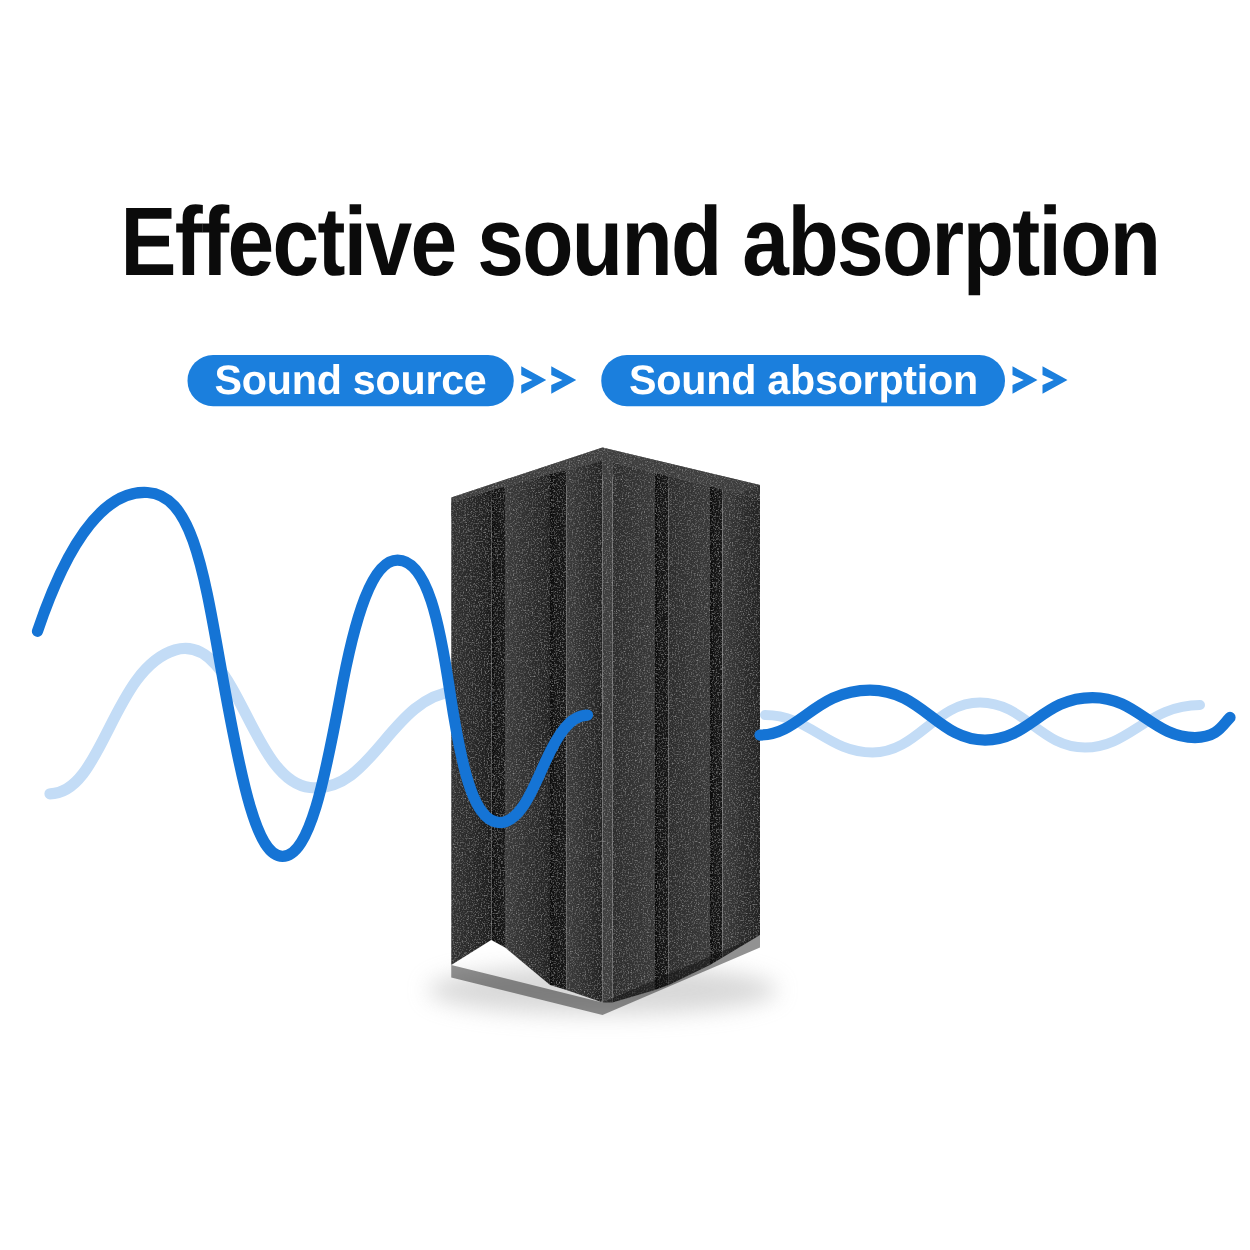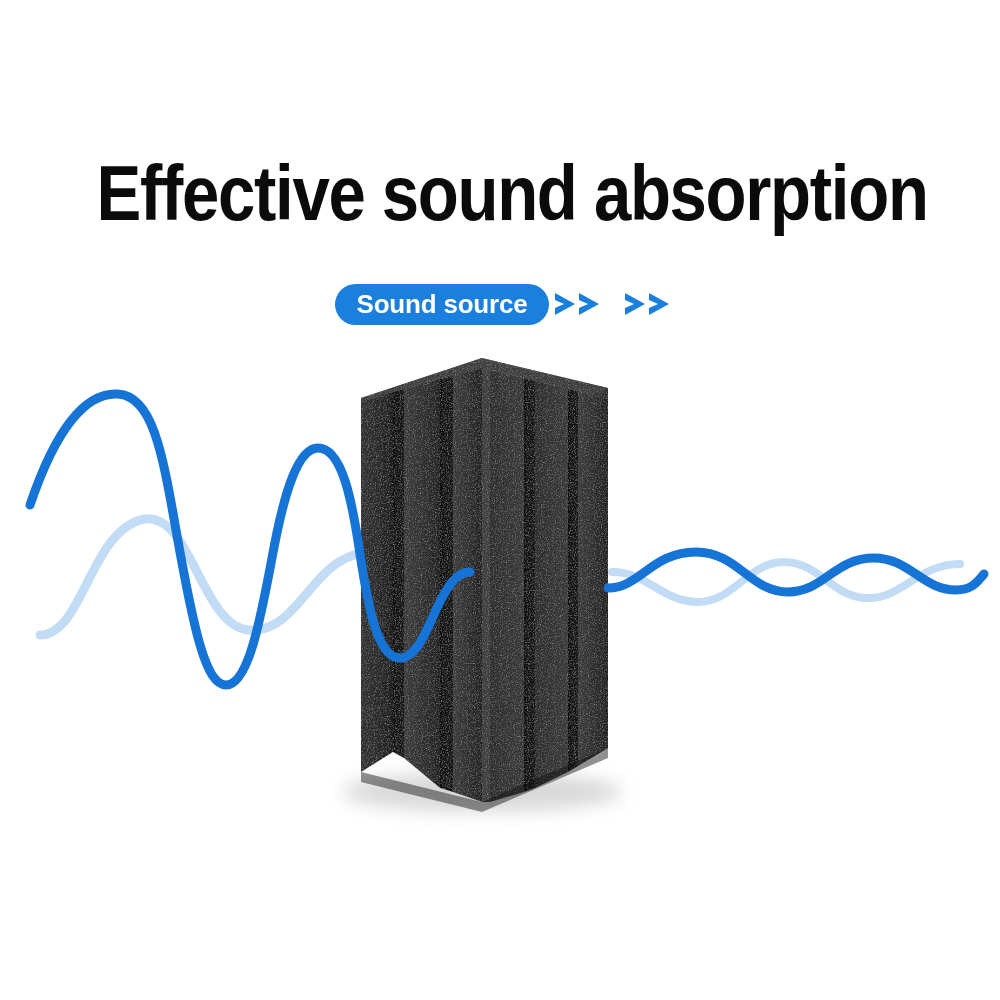--- a/index.html
+++ b/index.html
@@ -29,21 +29,21 @@
     position:absolute; left:0; top:282px; width:1000px; height:44px;
     display:flex; align-items:center; justify-content:center; gap:0px;
   }
   .pill{
     height:41px;
     border-radius:21px;
     background:#1b7fdd;
     color:#ffffff;
     display:flex; align-items:center; justify-content:center;
     padding:0 22px;
-    font-size:26px;
+    font-size:33px;
     font-weight:600;
     letter-spacing:-0.2px;
     white-space:nowrap;
     box-sizing:border-box;
   }
   .pill-1{margin-left:0;}
   .arrow{
     width:70px; height:30px;
     display:flex; align-items:center; justify-content:center;
     gap:3px;
@@ -67,20 +67,23 @@
       <span>Sound source</span>
     </div>
 
     <div class="arrow">
       <svg width="62" height="28" viewBox="0 0 62 28" aria-hidden="true">
         <path d="M2 3 L22 14 L2 25 L2 18 L11 14 L2 10 Z" fill="#1b7fdd"></path>
         <path d="M26 3 L46 14 L26 25 L26 18 L35 14 L26 10 Z" fill="#1b7fdd"></path>
       </svg>
     </div>
 
+    <div class="pill pill-2">
+      <span>Sound absorption</span>
+    </div>
 
     <div class="arrow">
       <svg width="62" height="28" viewBox="0 0 62 28" aria-hidden="true">
         <path d="M2 3 L22 14 L2 25 L2 18 L11 14 L2 10 Z" fill="#1b7fdd"></path>
         <path d="M26 3 L46 14 L26 25 L26 18 L35 14 L26 10 Z" fill="#1b7fdd"></path>
       </svg>
     </div>
 
 
   </div>

